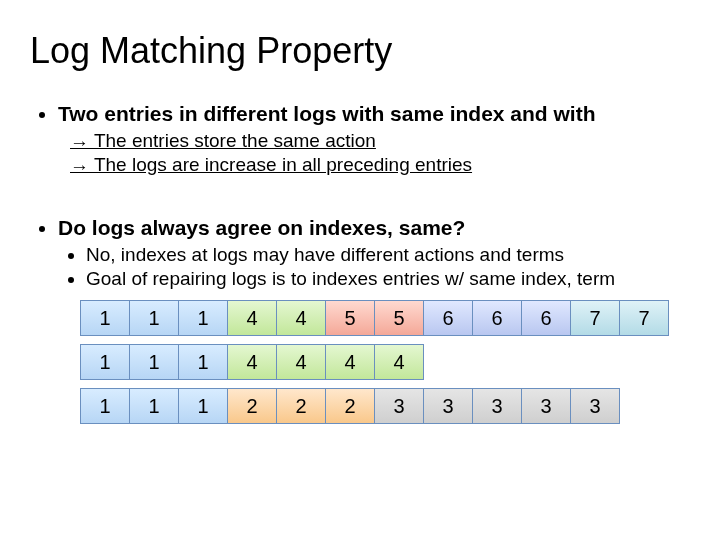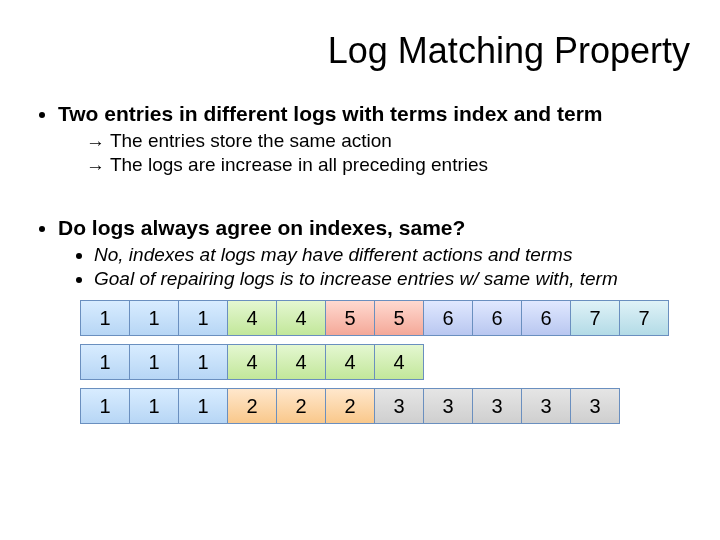--- a/index.html
+++ b/index.html
@@ -11,21 +11,21 @@
     font-family: Arial, Helvetica, sans-serif;
     color: #000;
     overflow: hidden;
   }
   .slide {
     padding: 20px 30px 20px 30px;
   }
   h1 {
     font-size: 36px;
     font-weight: 400;
-    text-align: right;
+    text-align: left;
     margin: 10px 0 30px 0;
   }
   ul.outer {
     list-style: disc;
     padding-left: 28px;
     margin: 0;
   }
   ul.outer > li {
     font-size: 21px;
     font-weight: bold;
@@ -34,30 +34,30 @@
   ul.outer > li.spacer {
     list-style: none;
     height: 28px;
   }
   .sub {
     font-weight: normal;
     font-size: 19px;
     margin-top: 4px;
     padding-left: 12px;
   }
-  .sub .line { margin: 2px 16px; }
+  .sub .line { margin: 2px 0; text-decoration: underline; }
   .arrow { font-family: Arial; }
   ul.inner {
     list-style: disc;
     padding-left: 28px;
     margin: 4px 0 10px 0;
     font-weight: normal;
     font-size: 19px;
   }
-  ul.inner li { margin: 2px 8px; font-style: italic; }
+  ul.inner li { margin: 2px 0; }
   .logs {
     padding-left: 50px;
     margin-top: 6px;
   }
   .row {
     display: flex;
     margin-bottom: 8px;
   }
   .cell {
     width: 50px;
@@ -81,32 +81,32 @@
   .t7 { background: linear-gradient(to bottom, #dff2f7, #b3dbe6); }
 </style>
 </head>
 <body>
 
 <div class="slide">
   <h1>Log Matching Property</h1>
 
   <ul class="outer">
     <li>
-      <span>Two entries in different logs with terms index and term</span>
+      <span>Two entries in different logs with same index and with</span>
       <div class="sub">
         <div class="line"><span class="arrow"></span><span>→ The entries store the same action</span></div>
         <div class="line"><span class="arrow"></span><span>→ The logs are increase in all preceding entries</span></div>
       </div>
     </li>
     <li class="spacer"></li>
     <li>
       <span>Do logs always agree on indexes, same?</span>
       <ul class="inner">
         <li>No, indexes at logs may have different actions and terms</li>
-        <li>Goal of repairing logs is to increase entries w/ same with, term</li>
+        <li>Goal of repairing logs is to indexes entries w/ same index, term</li>
       </ul>
     </li>
   </ul>
 
   <div class="logs">
       <div class="row">
         <div class="cell t1">1</div>
         <div class="cell t1">1</div>
         <div class="cell t1">1</div>
         <div class="cell t4">4</div>

